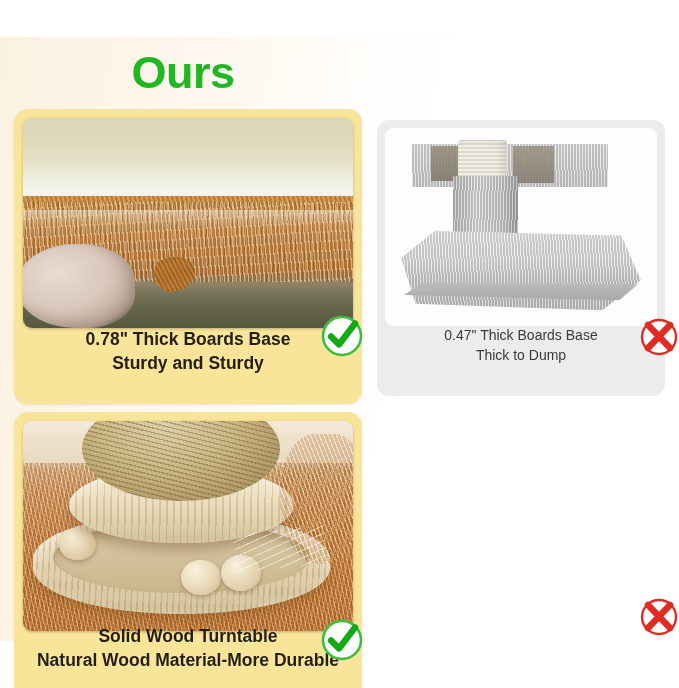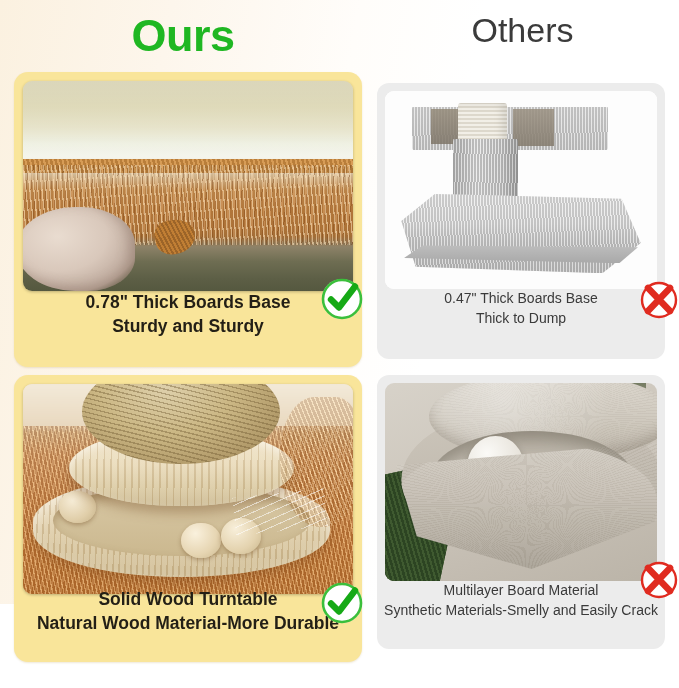--- a/index.html
+++ b/index.html
@@ -4,20 +4,21 @@
 <style>
   html,body{margin:0;padding:0;}
   body{
     width:679px;height:688px;overflow:hidden;
     font-family:"Liberation Sans", sans-serif;
     background:#ffffff;
   }
   #page{
     position:relative;width:679px;height:604px;
     background:linear-gradient(100deg,#fbf1e0 0%,#fdf6ec 22%,#fffdfa 46%,#ffffff 62%,#ffffff 100%);
+    margin-top:37px;
   }
 
   
   .hdr{position:absolute;top:13px;line-height:1;white-space:nowrap;}
   #hdr-ours{left:0;width:366px;text-align:center;
     font-size:45px;font-weight:bold;color:#1FB722;letter-spacing:-0.5px;}
   #hdr-others{left:366px;width:313px;text-align:center;
     font-size:34px;font-weight:normal;color:#3b3b3b;letter-spacing:0px;}
 
   
@@ -188,21 +189,20 @@
       box-shadow:0 3px 6px rgba(60,55,45,.35);}
   #ph4 .darktop{position:absolute;left:62%;top:-6%;width:34%;height:14%;
       background:linear-gradient(180deg,#4a5c3a,#7a7a64);opacity:.8;border-radius:40%;}
 </style>
 </head>
 <body>
 
 <div id="page">
 
   <div class="hdr" id="hdr-ours">Ours</div>
-  <div class="hdr" id="hdr-others">Others</div>
 
   <div class="card ours" id="card-ours-1">
     <div class="photo ours-ph" id="ph1">
       <div class="shine"></div>
       <div class="fur-top"></div>
       <div class="fur"></div>
       <div class="paw"></div>
       <div class="tuft"></div>
     </div>
     <div class="cap ours-cap">
@@ -251,40 +251,20 @@
         <div class="base-fur"></div>
       </div>
       <div class="base-edge"></div>
     </div>
     <div class="cap others-cap">
       <span class="cap-line">0.47" Thick Boards Base</span>
       <span class="cap-line">Thick to Dump</span>
     </div>
   </div>
 
-  <div class="card others" id="card-others-2">
-    <div class="photo others-ph" id="ph4">
-      <div class="darktop"></div>
-      <div class="grass"></div>
-      <div class="midring"></div>
-      <div class="toprim">
-        <div class="toprim-tex"></div>
-      </div>
-      <div class="trough"></div>
-      <div class="wball-a"></div>
-      <div class="wball-b"></div>
-      <div class="outerband">
-        <div class="outerband-tex"></div>
-      </div>
-    </div>
-    <div class="cap others-cap">
-      <span class="cap-line">Multilayer Board Material</span>
-      <span class="cap-line">Synthetic Materials-Smelly and Easily Crack</span>
-    </div>
-  </div>
 
   <div class="badge" id="badge-check-1">
     <svg viewBox="0 0 44 44" xmlns="http://www.w3.org/2000/svg">
       <circle cx="22" cy="22" r="20" fill="#ffffff"></circle>
       <circle cx="22" cy="22" r="19" fill="none" stroke="#3BBF3B" stroke-width="2.6"></circle>
       <path d="M11 22.5 L19 30.5 L35 9.5" fill="none" stroke="#16A916" stroke-width="6.4" stroke-linecap="round" stroke-linejoin="round"></path>
     </svg>
   </div>
   <div class="badge" id="badge-check-2">
     <svg viewBox="0 0 44 44" xmlns="http://www.w3.org/2000/svg">

